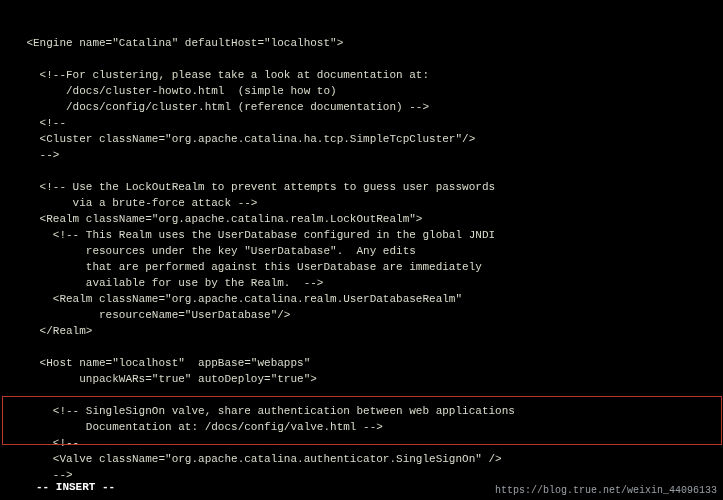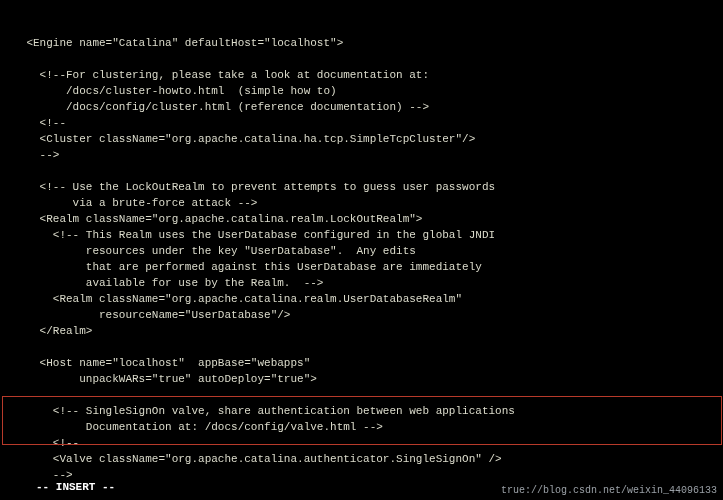--- a/index.html
+++ b/index.html
@@ -52,13 +52,13 @@
   
   
   
   
 </div>
 
 <div class="highlight-box" id="hl-box" style="left: 2px; top: 396px; width: 718px; height: 47px;"></div>
 
 <div class="status-bar">-- INSERT --</div>
 
-<div class="watermark">true://blog.csdn.net/weixin_44096133</div>
+<div class="watermark">https://blog.true.net/weixin_44096133</div>
 
 </body></html>

